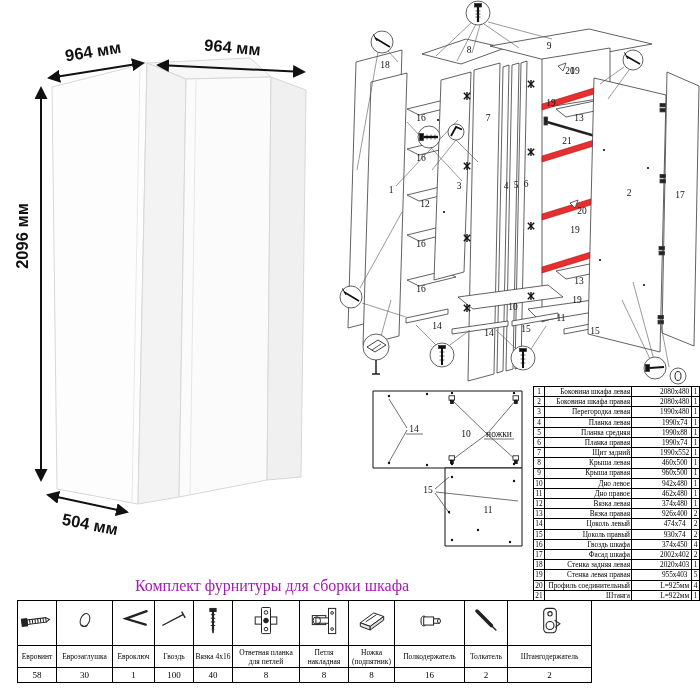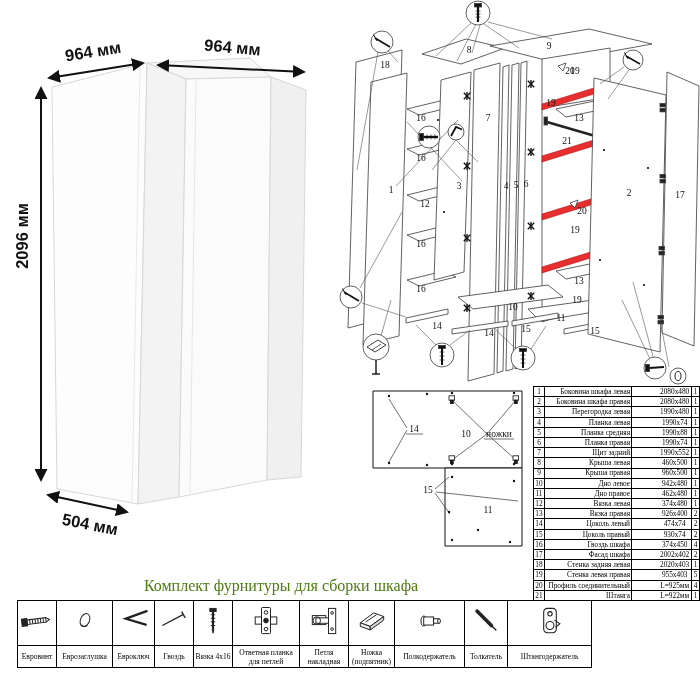--- a/index.html
+++ b/index.html
@@ -12,22 +12,22 @@
   #parts-table{position:absolute;left:533px;top:386px;border-collapse:collapse;
                font-family:"Liberation Serif",serif;}
   #parts-table td{border:1px solid #000;font-size:7.3px;line-height:1;height:9.2px;
                   padding:0 1px;white-space:nowrap;color:#000;}
   #parts-table td.pt-num{width:11px;text-align:center;}
   #parts-table td.pt-name{width:94px;text-align:right;}
   #parts-table td.pt-size{width:40px;text-align:center;padding-left:27px;}
   #parts-table td.pt-qty{width:9px;text-align:center;}
 
   
-  #hw-title{position:absolute;left:121px;top:577px;width:320px;text-align:center;
-            font-size:16px;color:#4d7c0f;}
+  #hw-title{position:absolute;left:112px;top:577px;width:320px;text-align:center;
+            font-size:16px;color:#a21caf;}
   #hw-table{position:absolute;left:17px;top:600px;border-collapse:collapse;
             font-family:"Liberation Serif",serif;border-radius:23px;}
   #hw-table td{border:1px solid #000;text-align:center;vertical-align:middle;
                padding:0 1px;color:#000;}
   #hw-table tr.hw-icons td{height:43px;}
   #hw-table tr.hw-names td{font-size:7.5px;line-height:1.2;height:21px;}
   #hw-table tr.hw-qty td{font-size:9px;height:14px;}
 </style>
 </head>
 <body>
@@ -541,16 +541,29 @@
           <td>Евроключ</td>
           <td>Гвоздь</td>
           <td>Вязка 4x16</td>
           <td>Ответная планка для петлей</td>
           <td>Петля накладная</td>
           <td>Ножка (подпятник)</td>
           <td>Полкодержатель</td>
           <td>Толкатель</td>
           <td>Штангодержатель</td>
         </tr>
+    <tr class="hw-qty">
+          <td>58</td>
+          <td>30</td>
+          <td>1</td>
+          <td>100</td>
+          <td>40</td>
+          <td>8</td>
+          <td>8</td>
+          <td>8</td>
+          <td>16</td>
+          <td>2</td>
+          <td>2</td>
+        </tr>
   </tbody>
 </table>
 
 </div>
 
 </body></html>

